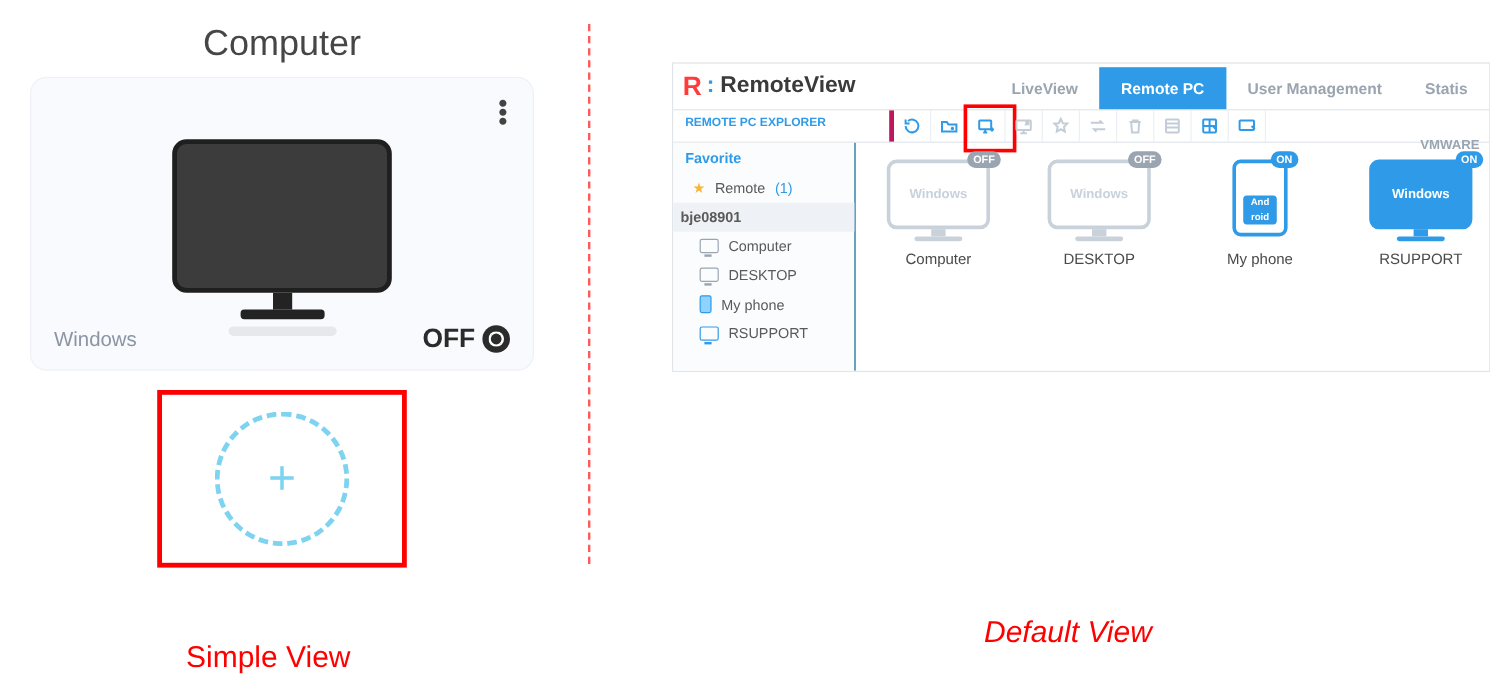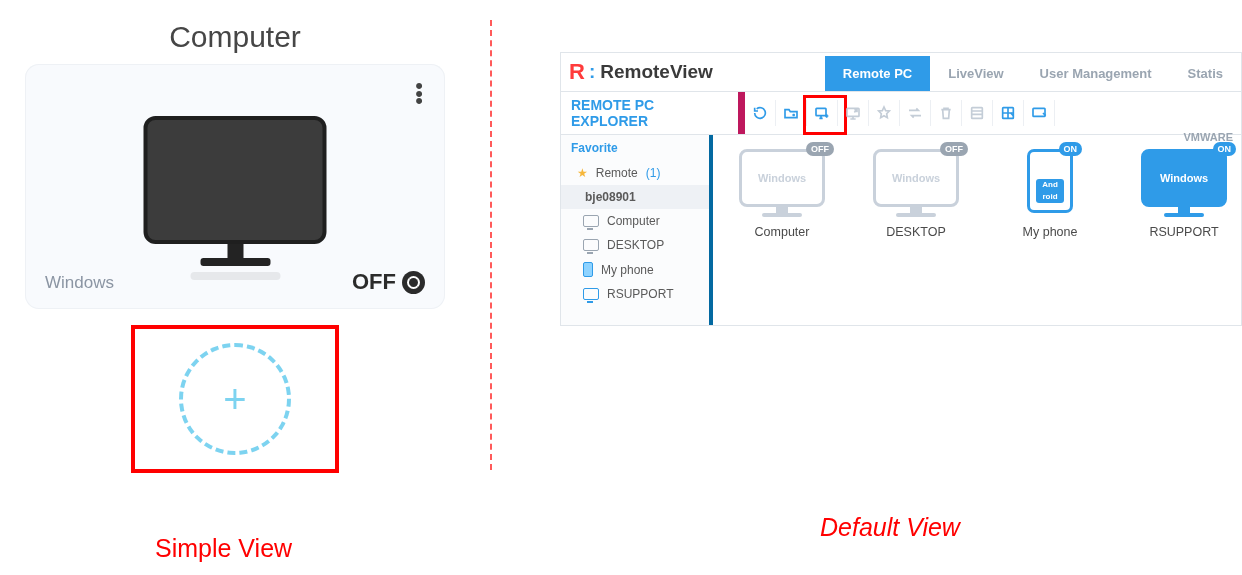--- a/index.html
+++ b/index.html
@@ -191,25 +191,25 @@
   }
 
   .rgt-row2 {
     display: flex;
     border-top: 1px solid #e0e5ea;
     border-bottom: 1px solid #e0e5ea;
   }
   .explorer-label {
     width: 184px;
     padding: 5px 10px;
-    font-size: 14px;
+    font-size: 10px;
     font-weight: 700;
     color: #2f9be8;
     box-sizing: border-box;
-    border-right: 7px solid #be185d;
+    border-right: 4px solid #be185d;
   }
   .toolbar {
     flex: 1;
     display: flex;
     align-items: center;
   }
   .tool {
     width: 30px; height: 26px;
     display: flex; align-items: center; justify-content: center;
     border-right: 1px solid #eceff3;
@@ -229,40 +229,40 @@
     pointer-events: none;
   }
 
   .rgt-body {
     display: flex;
     height: 190px;
   }
   .tree {
     width: 184px;
     box-sizing: border-box;
-    border-right: 4px solid #0369a1;
+    border-right: 1px solid #0369a1;
     background: #fbfcfd;
     font-size: 12px;
   }
   .tree-title {
     padding: 6px 10px;
     color: #2f9be8;
     font-weight: 600;
   }
   .tree-item {
     padding: 5px 10px 5px 16px;
     display: flex; align-items: center; gap: 8px;
     color: #5a5a5a;
     cursor: pointer;
   }
   .tree-item .count { color: #2f9be8; }
   .tree-item.user {
     background: #eef1f5;
     font-weight: 700;
-    padding-left: 24px;
+    padding-left: 6px;
   }
   .tree-item.sub { padding-left: 22px; }
   .mini-mon {
     width: 14px; height: 10px;
     border: 1.5px solid currentColor;
     border-radius: 2px;
     display: inline-block;
     position: relative;
   }
   .mini-mon::after {
@@ -397,22 +397,22 @@
 
   <div class="rgt">
 
     <div class="rgt-top">
       <div class="brand">
         <span class="rlogo">R</span>
         <span class="dots">:</span>
         <span>RemoteView</span>
       </div>
       <div class="tabs">
+        <div class="tab">LiveView</div>
         <div class="tab active">Remote PC</div>
-        <div class="tab">LiveView</div>
         <div class="tab">User Management</div>
         <div class="tab">Statis</div>
       </div>
     </div>
 
     <div class="rgt-row2">
       <div class="explorer-label">REMOTE PC EXPLORER</div>
       <div class="toolbar">
         <div class="tool tool-active">
           <svg viewBox="0 0 24 24" fill="none" stroke="currentColor" stroke-width="2.5">

